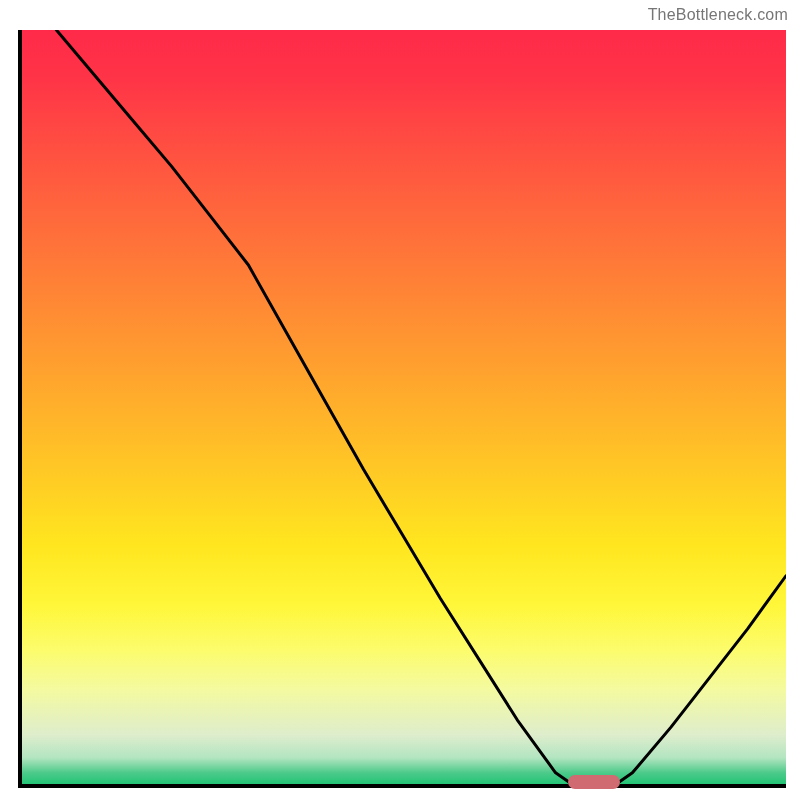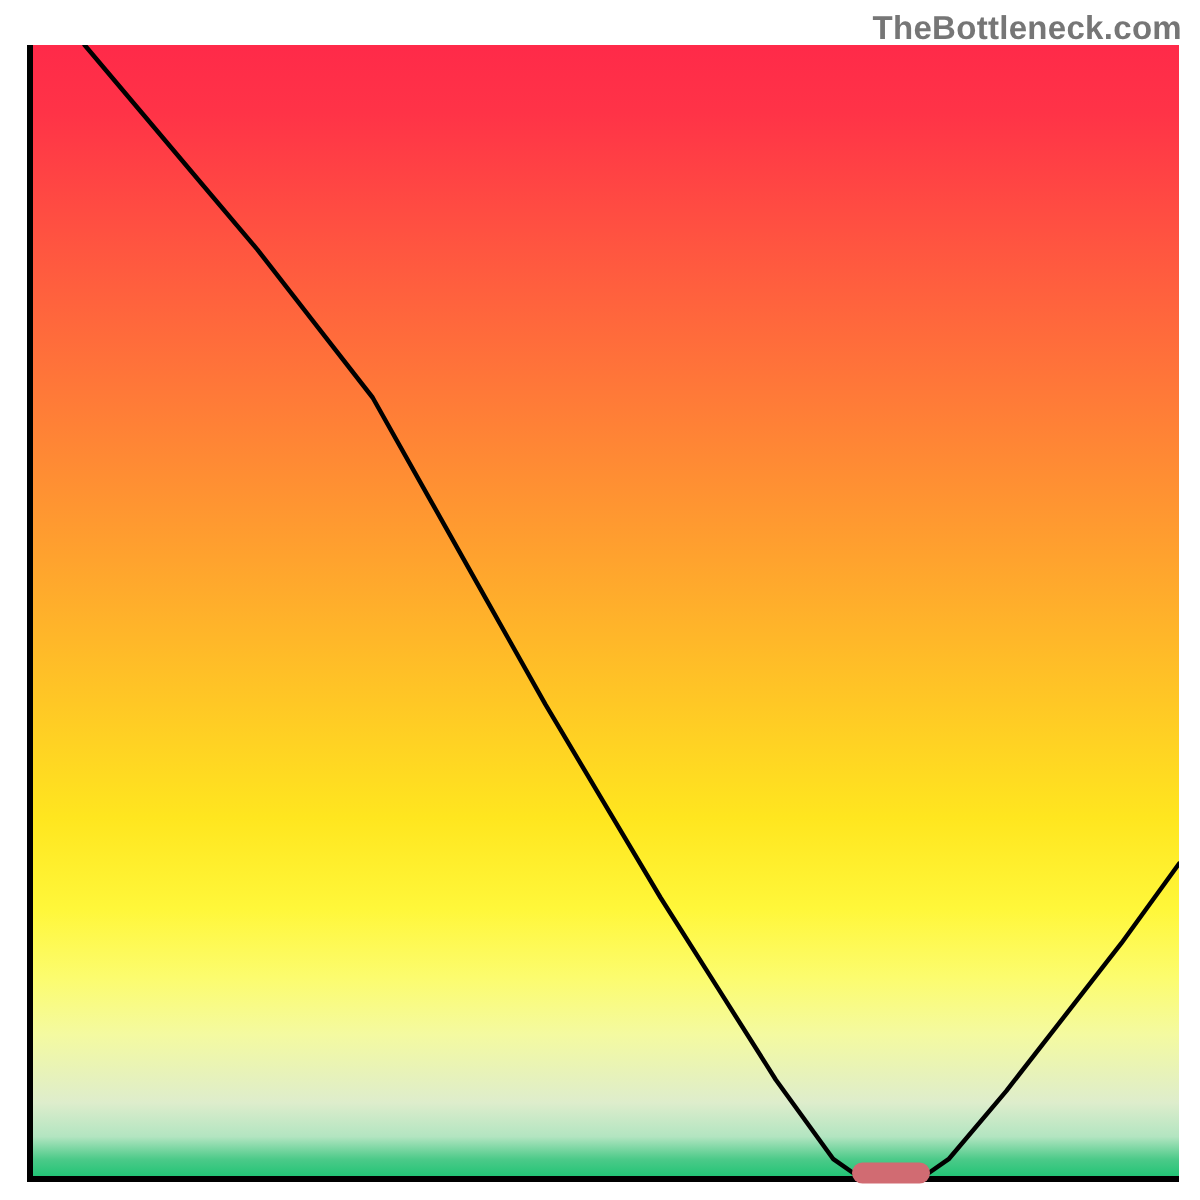--- a/index.html
+++ b/index.html
@@ -8,22 +8,22 @@
     height: 800px;
     background: #ffffff;
     font-family: Arial, Helvetica, sans-serif;
     position: relative;
     overflow: hidden;
   }
   .watermark {
     position: absolute;
     top: 6px;
     right: 12px;
-    font-size: 22px;
-    font-weight: 700;
+    font-size: 16px;
+    font-weight: 400;
     color: #767676;
     letter-spacing: 0.2px;
   }
   .plot-area {
     position: absolute;
     left: 18px;
     top: 30px;
     width: 768px;
     height: 758px;
     background: linear-gradient(to bottom,

